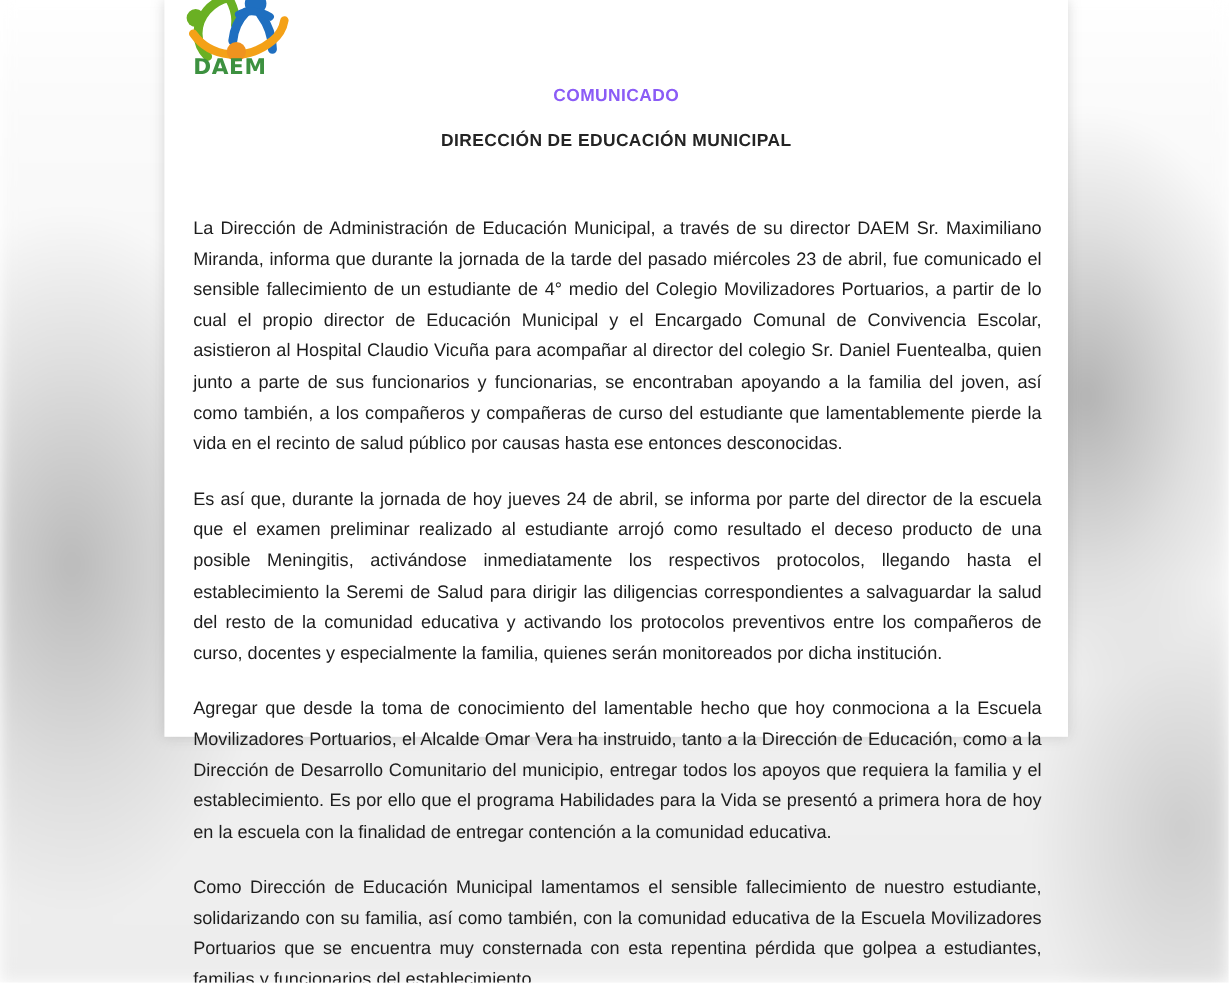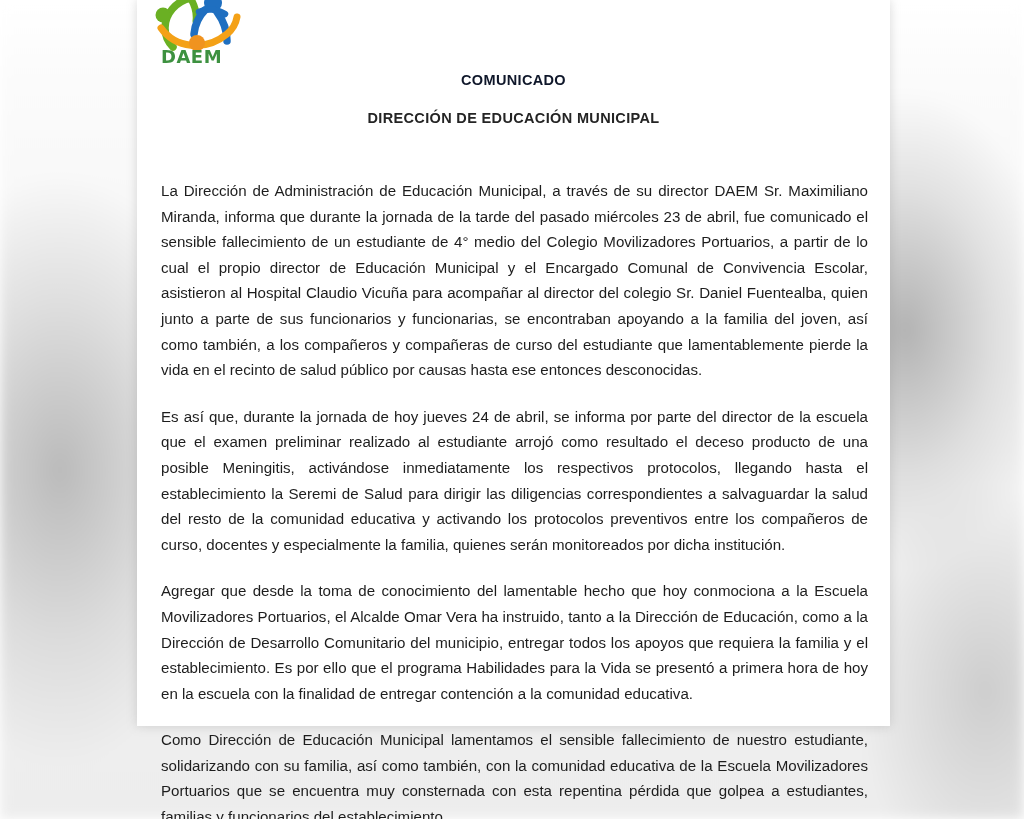--- a/index.html
+++ b/index.html
@@ -32,21 +32,21 @@
       linear-gradient(180deg, #ffffff 0%, #fbfbfb 10%, #f2f2f2 55%, #ededed 100%);
     filter: blur(6px);
   }
 
   
   .sheet {
     position: absolute;
     left: 137px;
     top: 0;
     width: 753px;
-    height: 726px;
+    height: 614px;
     background: #ffffff;
     box-shadow: 0 0 10px rgba(120,120,120,0.28);
   }
   .sheet-inner {
     position: absolute;
     inset: 0;
     padding: 0 24px;
     box-sizing: border-box;
   }
 
@@ -80,21 +80,21 @@
     left: 24px;
     top: 72px;
     width: 705px;
     text-align: center;
   }
   .h-main {
     font-family: "Liberation Sans", sans-serif;
     font-weight: 700;
     font-size: 14.5px;
     letter-spacing: 0.35px;
-    color: #0f172a;
+    color: #8b5cf6;
     margin: 0;
   }
   .h-sub {
     font-family: "Liberation Sans", sans-serif;
     font-weight: 700;
     font-size: 14.5px;
     letter-spacing: 0.35px;
     color: #242424;
     margin: 22px 0 16px 0;
   }

